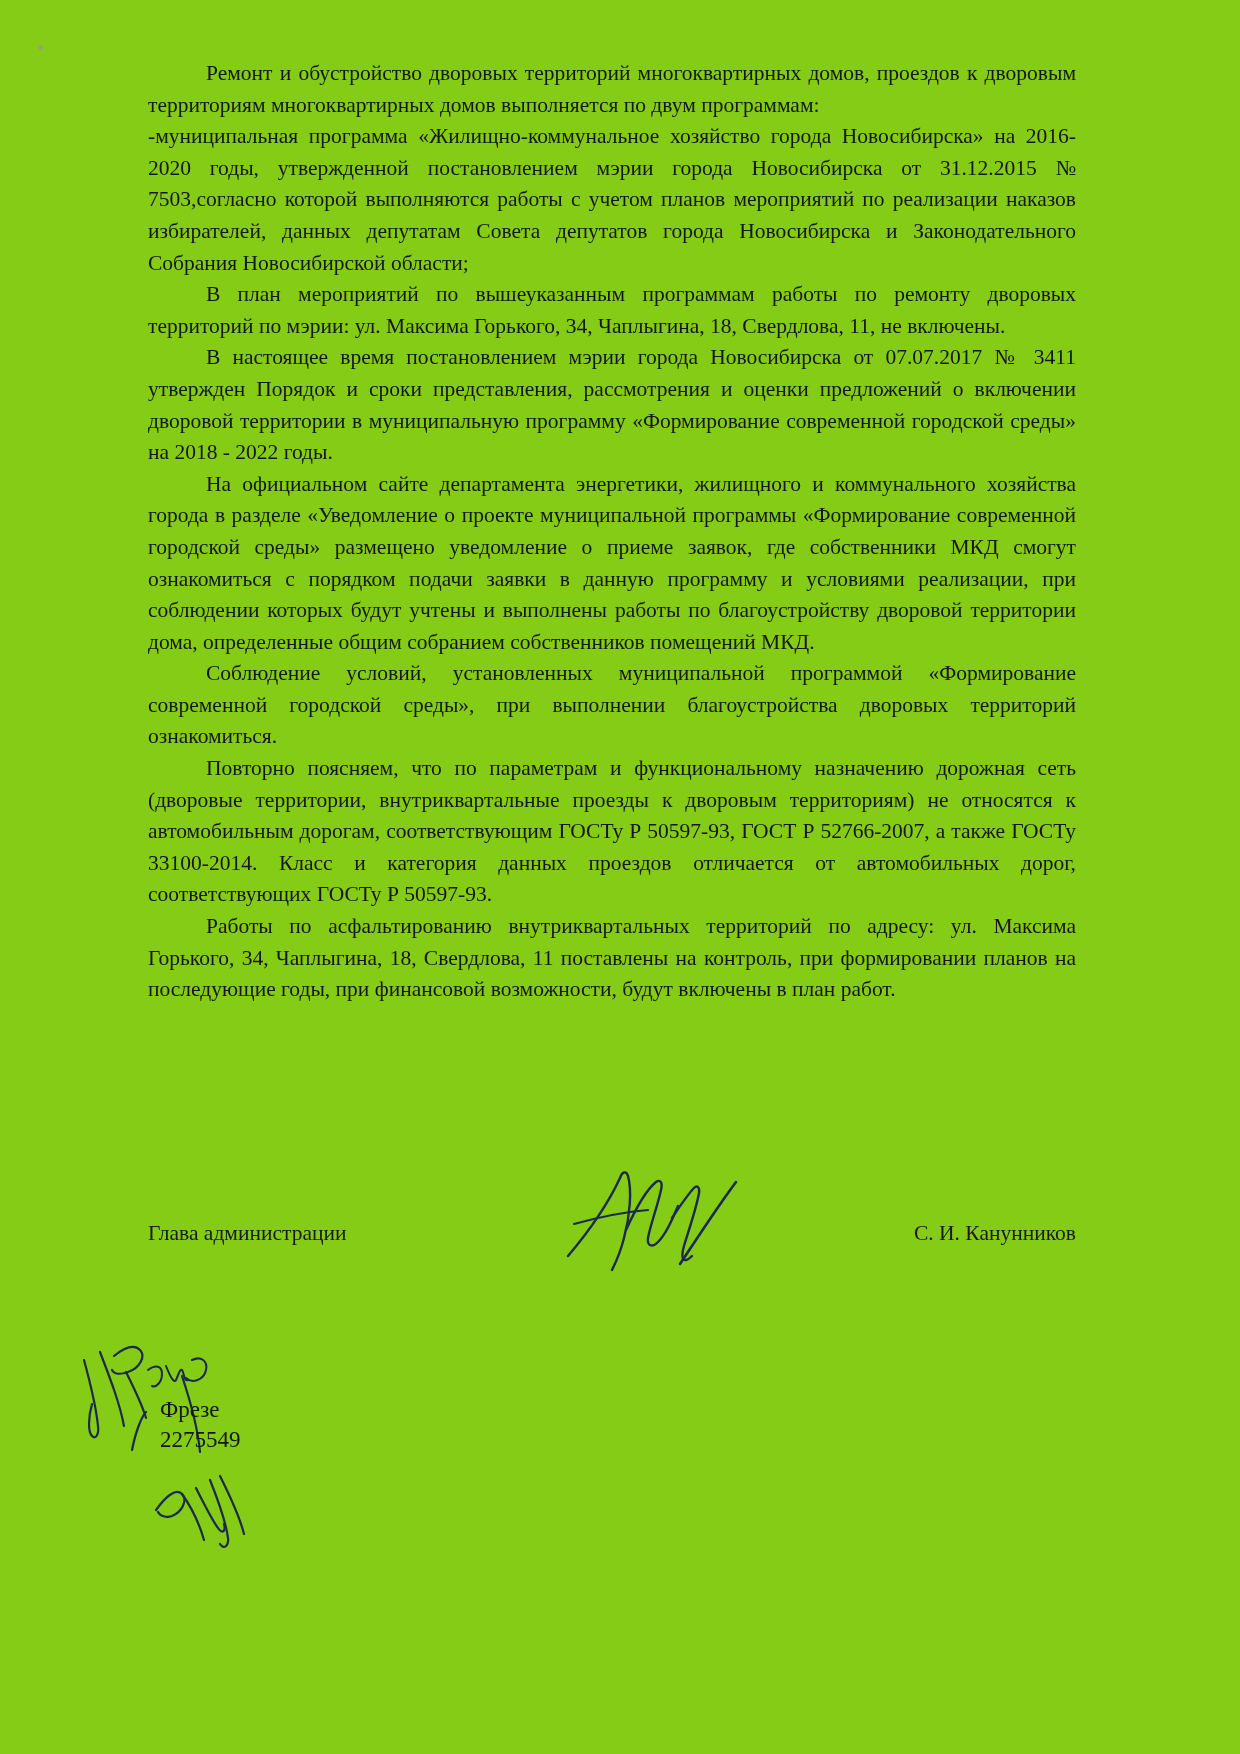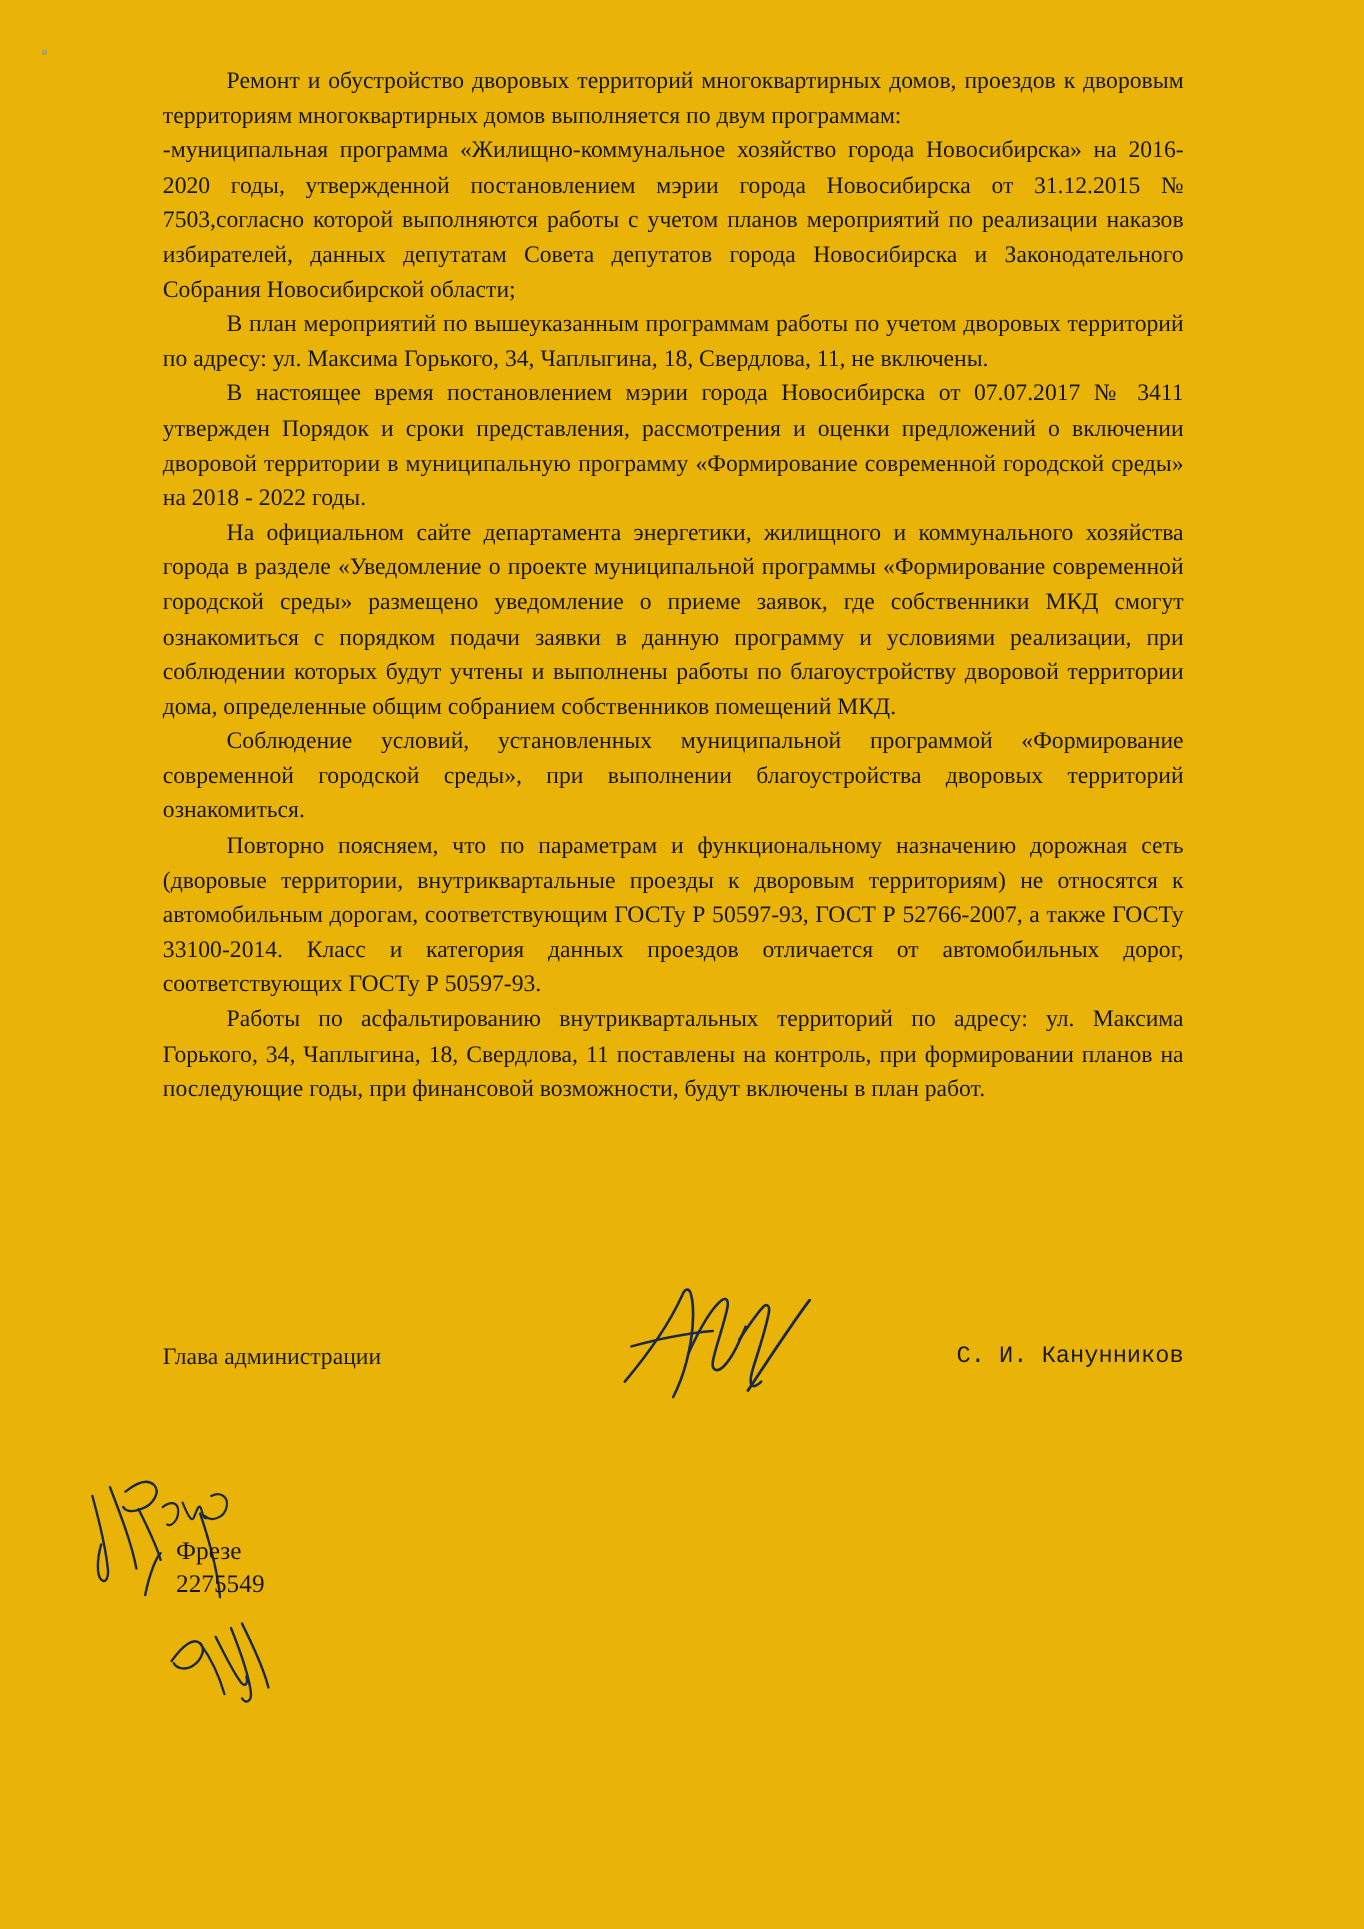--- a/index.html
+++ b/index.html
@@ -11,21 +11,21 @@
     width: 1240px;
     height: 1754px;
     position: relative;
     font-family: "Liberation Serif", serif;
     color: #1a1a1a;
     overflow: hidden;
   }
   .page {
     position: absolute;
     inset: 0;
-    background: #eab308;
+    background: #84cc16;
   }
   
   .speck {
     position: absolute;
     left: 38px;
     top: 45px;
     width: 5px;
     height: 5px;
     border-radius: 50%;
     background: #araraa;
@@ -56,21 +56,21 @@
     width: 928px;
     font-size: 21.5px;
     line-height: 31px;
   }
   .sig-row {
     display: flex;
     justify-content: space-between;
     align-items: flex-start;
   }
   .sig-title { white-space: nowrap; }
-  .sig-name { white-space: nowrap; font-family: Liberation Mono, monospace; }
+  .sig-name { white-space: nowrap; }
   .sig-scribble {
     position: absolute;
     left: 560px;
     top: 1160px;
     width: 220px;
     height: 130px;
     pointer-events: none;
   }
   .contact-block {
     position: absolute;
@@ -93,21 +93,21 @@
 </head>
 <body>
 
 <div class="page">
 
   <div class="speck"></div>
 
   <div class="body-text">
     <p class="ind">Ремонт и обустройство дворовых территорий многоквартирных домов, проездов к дворовым территориям многоквартирных домов выполняется по двум программам:</p>
     <p>-муниципальная программа «Жилищно-коммунальное хозяйство города Новосибирска» на 2016-2020 годы, утвержденной постановлением мэрии города Новосибирска от 31.12.2015 № 7503,согласно которой выполняются работы с учетом планов мероприятий по реализации наказов избирателей, данных депутатам Совета депутатов города Новосибирска и Законодательного Собрания Новосибирской области;</p>
-    <p class="ind">В план мероприятий по вышеуказанным программам работы по учетом дворовых территорий по адресу: ул. Максима Горького, 34, Чаплыгина, 18, Свердлова, 11, не включены.</p>
+    <p class="ind">В план мероприятий по вышеуказанным программам работы по ремонту дворовых территорий по мэрии: ул. Максима Горького, 34, Чаплыгина, 18, Свердлова, 11, не включены.</p>
     <p class="ind">В настоящее время постановлением мэрии города Новосибирска от 07.07.2017 № 3411 утвержден Порядок и сроки представления, рассмотрения и оценки предложений о включении дворовой территории в муниципальную программу «Формирование современной городской среды» на 2018 - 2022 годы.</p>
     <p class="ind"> На официальном сайте департамента энергетики, жилищного и коммунального хозяйства города в разделе «Уведомление о проекте муниципальной программы «Формирование современной городской среды» размещено уведомление о приеме заявок, где собственники МКД смогут ознакомиться с порядком подачи заявки в данную программу и условиями реализации, при соблюдении которых будут учтены и выполнены работы по благоустройству дворовой территории дома, определенные общим собранием собственников помещений МКД.</p>
     <p class="ind">Соблюдение условий, установленных муниципальной программой «Формирование современной городской среды», при выполнении благоустройства дворовых территорий ознакомиться.</p>
     <p class="ind">Повторно поясняем, что по параметрам и функциональному назначению дорожная сеть  (дворовые территории, внутриквартальные проезды к дворовым территориям) не относятся к автомобильным дорогам, соответствующим ГОСТу Р 50597-93, ГОСТ Р 52766-2007, а также ГОСТу 33100-2014. Класс и категория данных проездов отличается от автомобильных дорог, соответствующих ГОСТу Р 50597-93.</p>
     <p class="ind">Работы по асфальтированию внутриквартальных территорий по адресу: ул. Максима Горького, 34, Чаплыгина, 18, Свердлова, 11 поставлены на контроль, при формировании планов на последующие годы, при финансовой возможности, будут включены в план работ.</p>
   </div>
 
   <svg class="sig-scribble" viewBox="0 0 220 130">
     <path class="ink" stroke-width="2.4" d="M8 96 C 30 70, 48 44, 60 18 C 62 12, 66 10, 68 16 C 72 30, 70 56, 64 78 C 61 90, 56 102, 52 110"></path>
     <path class="ink" stroke-width="2.2" d="M14 64 C 36 58, 62 52, 88 50"></path>

